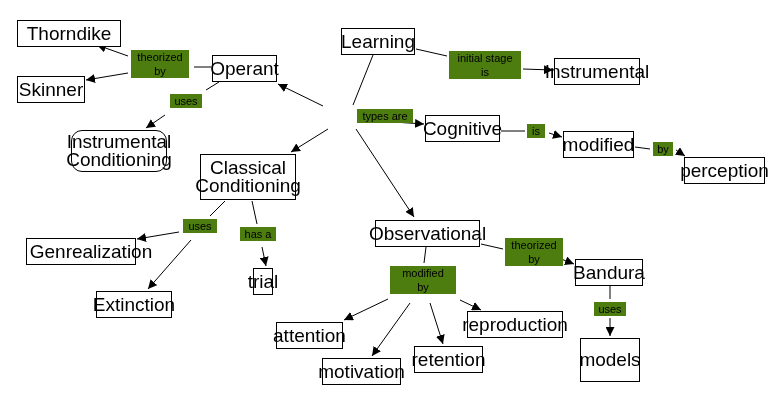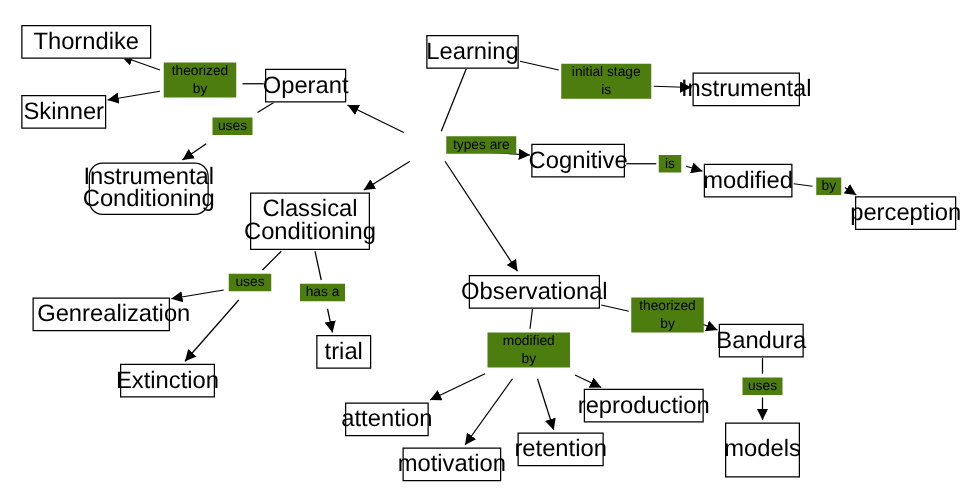--- a/index.html
+++ b/index.html
@@ -74,21 +74,21 @@
 Conditioning</div>
 <div class="node" style="left:341px;top:28px;width:74px;height:27px;">Learning</div>
 <div class="node" style="left:554px;top:58px;width:86px;height:27px;">Instrumental</div>
 <div class="node" style="left:425px;top:115px;width:75px;height:27px;">Cognitive</div>
 <div class="node" style="left:563px;top:131px;width:71px;height:27px;">modified</div>
 <div class="node" style="left:684px;top:157px;width:81px;height:27px;">perception</div>
 <div class="node" style="left:200px;top:154px;width:96px;height:46px;">Classical
 Conditioning</div>
 <div class="node" style="left:26px;top:238px;width:110px;height:27px;padding-left:24px;">Genrealization</div>
 <div class="node" style="left:96px;top:291px;width:76px;height:27px;">Extinction</div>
-<div class="node" style="left:253px;top:268px;width:44px;height:27px;">trial</div>
+<div class="node" style="left:253px;top:268px;width:20px;height:27px;">trial</div>
 <div class="node" style="left:375px;top:220px;width:105px;height:27px;">Observational</div>
 <div class="node" style="left:575px;top:259px;width:68px;height:27px;">Bandura</div>
 <div class="node" style="left:580px;top:338px;width:60px;height:44px;">models</div>
 <div class="node" style="left:276px;top:322px;width:67px;height:27px;">attention</div>
 <div class="node" style="left:322px;top:358px;width:79px;height:27px;">motivation</div>
 <div class="node" style="left:414px;top:346px;width:69px;height:27px;">retention</div>
 <div class="node" style="left:467px;top:311px;width:96px;height:27px;">reproduction</div>
 
 <div class="link-label" style="left:131px;top:50px;width:58px;">theorized
 by</div>

